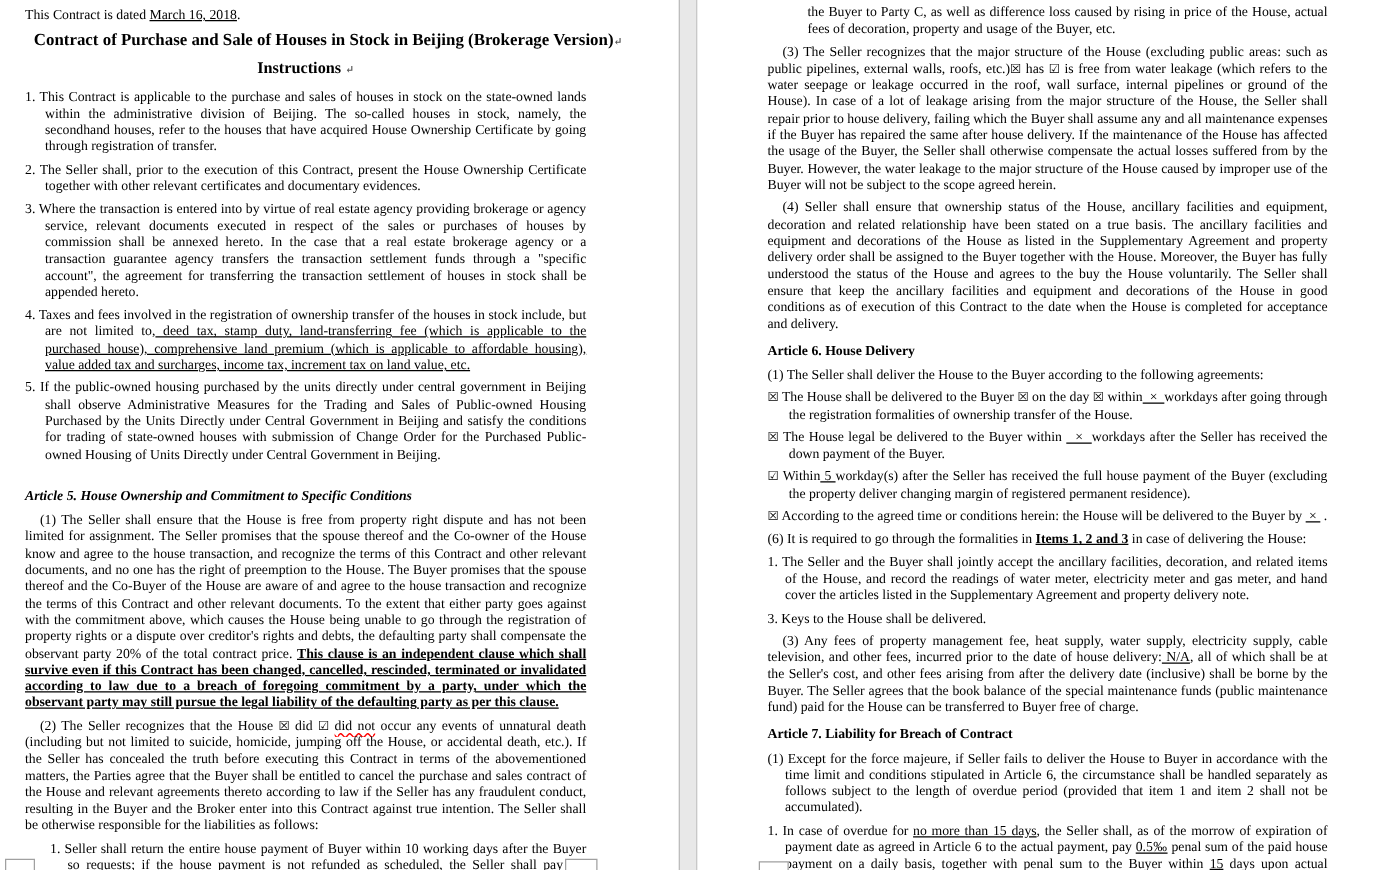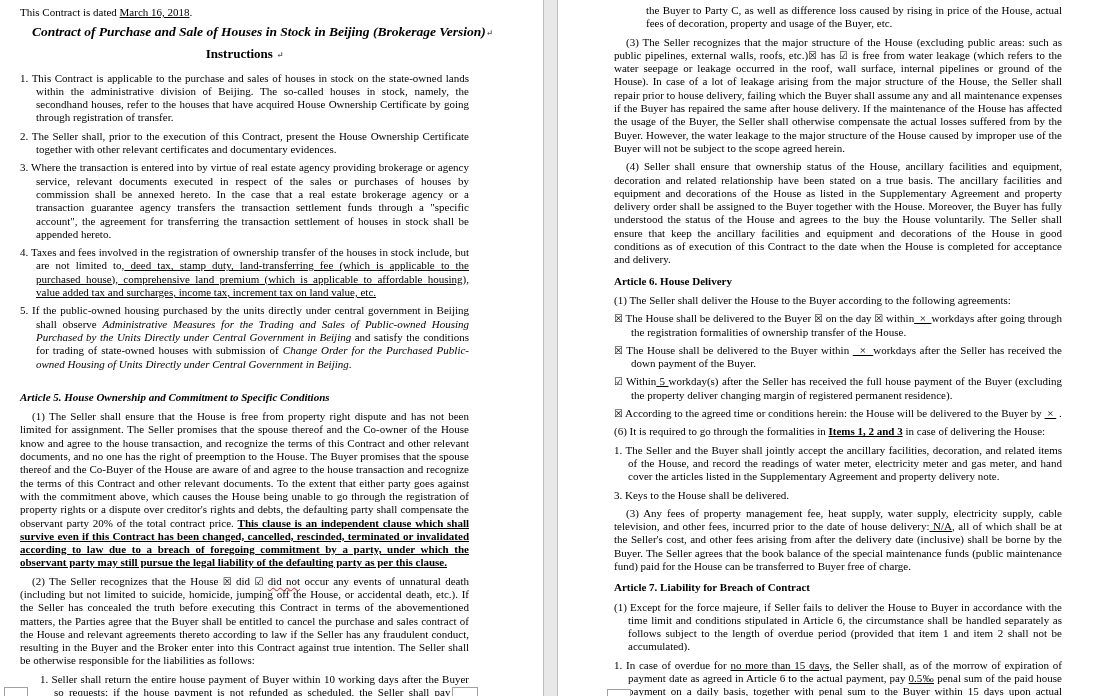--- a/index.html
+++ b/index.html
@@ -14,34 +14,34 @@
     font-size:11px;line-height:13.3px;
   }
   .page{position:absolute;top:0;bottom:0;overflow:hidden;background:var(--page_bg);box-sizing:border-box;}
   .page-left{left:0;width:529px;padding:6px 60px 0 20px;}
   .page-right{left:558px;width:511px;padding:4px 7px 0 56px;}
   .divider{position:absolute;top:0;bottom:0;left:543px;width:15px;box-sizing:border-box;
     background:var(--divider_bg);border-left:1px solid var(--divider_border);border-right:1px solid var(--divider_border);}
   .blk{margin:0 0 5px 0;text-align:justify;}
   .plain{margin-bottom:5px;}
   .title{font-weight:bold;font-size:13.5px;line-height:16px;text-align:center;
-    margin:3px -48px 6px -12px;font-style:italic;}
+    margin:3px -48px 6px -12px;}
   .subtitle{font-weight:bold;font-size:13px;text-align:center;margin:0 0 9px 0;}
   .num{padding-left:16px;text-indent:-16px;}
   .heading{font-weight:bold;margin:8px 0 6px 0;}
   .heading_sp{font-weight:bold;margin:20px 0 6px 0;font-style:italic;}
   .para{text-indent:12px;}
   .subnum{margin-left:20px;padding-left:14px;text-indent:-14px;}
   .page-right .subnum{margin-left:0;}
   .check{padding-left:17px;text-indent:-17px;}
   .cont{margin-left:32px;}
   .s-p{}
   .s-u{text-decoration:underline;}
   .s-bu{font-weight:bold;text-decoration:underline;}
-  .s-i{font-style:italic;}
+  .s-i{}
   .s-w{text-decoration-line:underline;text-decoration-style:wavy;
        text-decoration-color:var(--squiggle);text-decoration-thickness:1px;text-underline-offset:2px;}
   .s-g{font-size:8.5px;color:#555;}
   .s-cb{font-family:"DejaVu Sans",sans-serif;font-size:10px;}
   .edge-box{position:absolute;box-sizing:border-box;border:1px solid #a0a0a0;background:var(--page_bg);}
   .edge-box.b1{left:4px;top:687px;width:24px;height:12px;}
   .edge-box.b2{left:452px;top:687px;width:26px;height:12px;}
   .edge-box.b3{left:607px;top:689px;width:24px;height:10px;}
 </style>
 </head>
@@ -63,21 +63,21 @@
       <div class="blk subnum"><span class="s-p">1. Seller shall return the entire house payment of Buyer within 10 working days after the Buyer so requests; if the house payment is not refunded as scheduled, the Seller shall pay the overdue fine of 0.5‰ of the total price of the house on the daily basis.</span></div>
     </div>
   <div class="divider"></div>
   <div class="page page-right">
       <div class="blk cont"><span class="s-p">the Buyer to Party C, as well as difference loss caused by rising in price of the House, actual fees of decoration, property and usage of the Buyer, etc.</span></div>
       <div class="blk para"><span class="s-p">(3) The Seller recognizes that the major structure of the House (excluding public areas: such as public pipelines, external walls, roofs, etc.)</span><span class="s-cb">☒</span><span class="s-p"> has </span><span class="s-cb">☑</span><span class="s-p"> is free from water leakage (which refers to the water seepage or leakage occurred in the roof, wall surface, internal pipelines or ground of the House). In case of a lot of leakage arising from the major structure of the House, the Seller shall repair prior to house delivery, failing which the Buyer shall assume any and all maintenance expenses if the Buyer has repaired the same after house delivery. If the maintenance of the House has affected the usage of the Buyer, the Seller shall otherwise compensate the actual losses suffered from by the Buyer. However, the water leakage to the major structure of the House caused by improper use of the Buyer will not be subject to the scope agreed herein.</span></div>
       <div class="blk para"><span class="s-p">(4) Seller shall ensure that ownership status of the House, ancillary facilities and equipment, decoration and related relationship have been stated on a true basis. The ancillary facilities and equipment and decorations of the House as listed in the Supplementary Agreement and property delivery order shall be assigned to the Buyer together with the House. Moreover, the Buyer has fully understood the status of the House and agrees to the buy the House voluntarily. The Seller shall ensure that keep the ancillary facilities and equipment and decorations of the House in good conditions as of execution of this Contract to the date when the House is completed for acceptance and delivery.</span></div>
       <div class="blk heading"><span class="s-p">Article 6. House Delivery</span></div>
       <div class="blk plain"><span class="s-p">(1) The Seller shall deliver the House to the Buyer according to the following agreements:</span></div>
       <div class="blk check"><span class="s-cb">☒</span><span class="s-p"> The House shall be delivered to the Buyer </span><span class="s-cb">☒</span><span class="s-p"> on the day </span><span class="s-cb">☒</span><span class="s-p"> within</span><span class="s-u">&nbsp;&nbsp;×&nbsp;&nbsp;</span><span class="s-p">workdays after going through the registration formalities of ownership transfer of the House.</span></div>
-      <div class="blk check"><span class="s-cb">☒</span><span class="s-p"> The House shall be delivered to the Buyer within </span><span class="s-u">&nbsp;&nbsp;×&nbsp;&nbsp;</span><span class="s-p">workdays after the Seller has received the down payment of the Buyer.</span></div>
+      <div class="blk check"><span class="s-cb">☒</span><span class="s-p"> The House legal be delivered to the Buyer within </span><span class="s-u">&nbsp;&nbsp;×&nbsp;&nbsp;</span><span class="s-p">workdays after the Seller has received the down payment of the Buyer.</span></div>
       <div class="blk check"><span class="s-cb">☑</span><span class="s-p"> Within</span><span class="s-u">&nbsp;5&nbsp;</span><span class="s-p">workday(s) after the Seller has received the full house payment of the Buyer (excluding the property deliver changing margin of registered permanent residence).</span></div>
       <div class="blk check"><span class="s-cb">☒</span><span class="s-p"> According to the agreed time or conditions herein: the House will be delivered to the Buyer by </span><span class="s-u">&nbsp;×&nbsp;</span><span class="s-p"> .</span></div>
       <div class="blk plain"><span class="s-p">(6) It is required to go through the formalities in </span><span class="s-bu">Items 1, 2 and 3</span><span class="s-p"> in case of delivering the House:</span></div>
       <div class="blk subnum"><span class="s-p">1. The Seller and the Buyer shall jointly accept the ancillary facilities, decoration, and related items of the House, and record the readings of water meter, electricity meter and gas meter, and hand cover the articles listed in the Supplementary Agreement and property delivery note.</span></div>
       <div class="blk subnum"><span class="s-p">3. Keys to the House shall be delivered.</span></div>
       <div class="blk para"><span class="s-p">(3) Any fees of property management fee, heat supply, water supply, electricity supply, cable television, and other fees, incurred prior to the date of house delivery:</span><span class="s-u">&nbsp;N/A</span><span class="s-p">, all of which shall be at the Seller's cost, and other fees arising from after the delivery date (inclusive) shall be borne by the Buyer. The Seller agrees that the book balance of the special maintenance funds (public maintenance fund) paid for the House can be transferred to Buyer free of charge.</span></div>
       <div class="blk heading"><span class="s-p">Article 7. Liability for Breach of Contract</span></div>
       <div class="blk subnum"><span class="s-p">(1) Except for the force majeure, if Seller fails to deliver the House to Buyer in accordance with the time limit and conditions stipulated in Article 6, the circumstance shall be handled separately as follows subject to the length of overdue period (provided that item 1 and item 2 shall not be accumulated).</span></div>
       <div class="blk subnum"><span class="s-p">1. In case of overdue for </span><span class="s-u">no more than 15 days</span><span class="s-p">, the Seller shall, as of the morrow of expiration of payment date as agreed in Article 6 to the actual payment, pay </span><span class="s-u">0.5‰</span><span class="s-p"> penal sum of the paid house payment on a daily basis, together with penal sum to the Buyer within </span><span class="s-u">15</span><span class="s-p"> days upon actual payment of the House, under which this Contract will be continued to perform.</span></div>
       <div class="blk subnum"><span class="s-p">2. In case of overdue for </span><span class="s-u">more than 15 days</span><span class="s-p"> (the date which is the same as that stipulated in Item 1), the Buyer</span></div>

